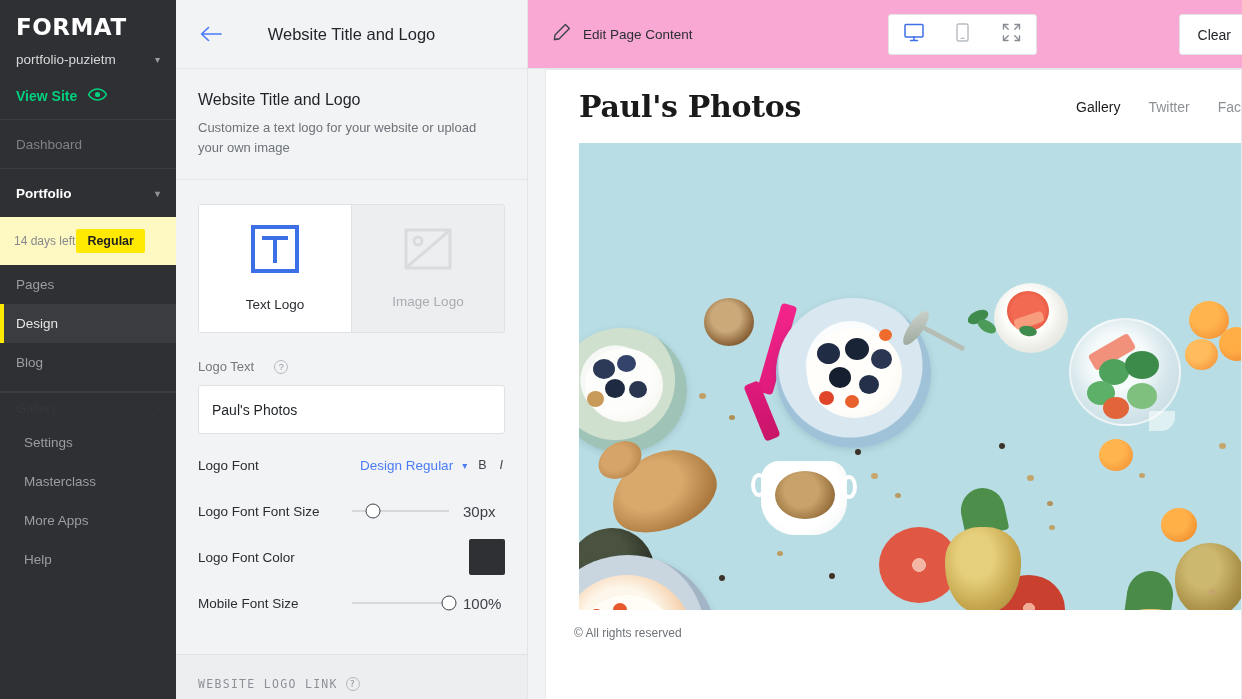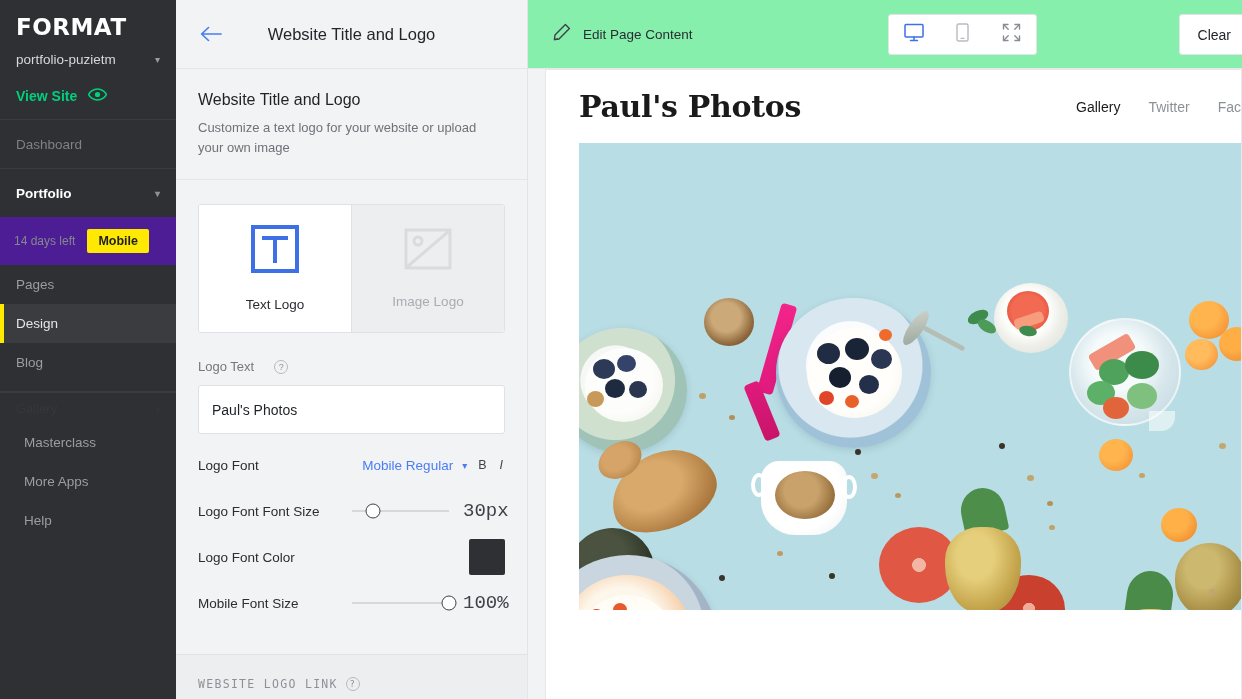--- a/index.html
+++ b/index.html
@@ -41,22 +41,22 @@
   .sb-row {
     height: 48px; display: flex; align-items: center;
     padding: 0 16px; font-size: 13.5px; color: #8d9094;
     position: relative;
   }
   .sb-row.group { color: #ffffff; font-weight: 700; justify-content: space-between; }
   .sb-row.muted { color: #7e8185; }
   .sb-row .arr { font-size: 10px; color: #8d9094; }
 
   .sb-trial {
-    height: 48px; background: #4c1d95;
-    display: flex; align-items: center; padding: 0 14px; gap: 12px;
+    height: 48px; background: #fef9c3;
+    display: flex; align-items: center; padding: 0 14px; gap: 1px;
   }
   .sb-trial-text { font-size: 12px; color: #85888c; }
   .sb-upgrade {
     background: #ffe900; color: #1e1f21;
     font-size: 12.5px; font-weight: 700;
     padding: 5px 11px; border: none; border-radius: 2px; cursor: pointer;
     font-family: "Liberation Sans", sans-serif;
   }
 
   .sb-nav-item {
@@ -153,42 +153,42 @@
   .slider { position: relative; width: 97px; height: 16px; cursor: pointer; }
   .slider-track {
     position: absolute; top: 50%; left: 0; right: 0; height: 1px;
     background: #b9bdc2; transform: translateY(-50%);
   }
   .slider-thumb {
     position: absolute; top: 50%; width: 15px; height: 15px;
     border-radius: 50%; background: #fff; border: 1.3px solid #3d4248;
     transform: translate(-50%, -50%); cursor: grab;
   }
-  .slider-val { font-size: 19px; color: #3d4248; width: 42px; font-family: Liberation Mono, monospace; }
+  .slider-val { font-size: 15px; color: #3d4248; width: 42px; }
   .swatch {
     width: 36px; height: 36px; background: #2e3033;
     border-radius: 2px; cursor: pointer;
   }
 
   .panel-foot {
     position: absolute; bottom: 0; left: 0; right: 0;
     background: #eceef0; border-top: 1px solid #e0e2e5;
     height: 45px; display: flex; align-items: flex-end;
     padding: 16px 22px 8px 22px;
   }
   .foot-title {
     font-family: "DejaVu Sans Mono", monospace;
     font-size: 11.5px; letter-spacing: 1.3px; color: #8d9197;
     display: flex; align-items: center; gap: 8px;
   }
 
   
   .stage { flex: 1; height: 699px; background: #f2f3f5; position: relative; overflow: hidden; }
   .stage-bar {
-    height: 69px; background: #86efac; border-bottom: 1px solid #e6e8eb;
+    height: 69px; background: #f9a8d4; border-bottom: 1px solid #e6e8eb;
     display: flex; align-items: center; position: relative;
   }
   .edit-link {
     display: flex; align-items: center; gap: 12px;
     margin-left: 25px; cursor: pointer;
   }
   .edit-label { font-size: 13.5px; color: #2a2d31; }
   .device-group {
     position: absolute; left: 360px; top: 14px;
     display: flex; align-items: center;
@@ -270,21 +270,21 @@
     </div>
     <div class="sb-div"></div>
 
     <div class="sb-row group">
       <span>Portfolio</span>
       <span class="arr">▾</span>
     </div>
 
     <div class="sb-trial">
       <span class="sb-trial-text">14 days left</span>
-      <button class="sb-upgrade">Mobile</button>
+      <button class="sb-upgrade">Regular</button>
     </div>
 
     <div class="sb-nav-wrap">
       <div class="sb-nav-item">
         <span>Pages</span>
       </div>
       <div class="sb-nav-item active">
         <span>Design</span>
       </div>
       <div class="sb-nav-item">
@@ -294,20 +294,23 @@
 
     <div class="sb-div" style="margin-top:9px"></div>
     <div class="sb-div"></div>
 
     <div class="sb-faded">
       <span>Gallery</span>
       <span class="arr" style="color:#35373b">›</span>
     </div>
 
     <div>
+      <div class="sb-sub-item">
+        <span>Settings</span>
+      </div>
       <div class="sb-sub-item">
         <span>Masterclass</span>
       </div>
       <div class="sb-sub-item">
         <span>More Apps</span>
       </div>
       <div class="sb-sub-item">
         <span>Help</span>
       </div>
     </div>
@@ -355,21 +358,21 @@
       <div class="field-label">
         <span>Logo Text</span>
         <span class="help-ic">?</span>
       </div>
       <input class="text-input" type="text" value="Paul's Photos" style="">
     </div>
 
     <div class="ctl-row" style="margin-top:8px">
       <span class="ctl-label">Logo Font</span>
       <span class="ctl-right">
-        <span class="font-pick">Mobile Regular</span>
+        <span class="font-pick">Design Regular</span>
         <span class="font-chev">▾</span>
         <span class="bi-btn">B</span>
         <span class="bi-btn ital">I</span>
       </span>
     </div>
 
     <div class="ctl-row">
       <span class="ctl-label">Logo Font Font Size</span>
       <span class="slider-wrap">
         <span class="slider">
@@ -549,15 +552,16 @@
         <div class="fs rnd" style="left:250px;top:430px;width:6px;height:6px;background:#3c332a;"></div>
         <div class="fs rnd" style="left:470px;top:382px;width:6px;height:5px;background:#c0a168;"></div>
 
         <div class="fs rnd" style="left:630px;top:446px;width:7px;height:6px;background:#c4a56c;"></div>
 
         <div class="fs rnd" style="left:140px;top:432px;width:6px;height:6px;background:#3b322b;"></div>
         <div class="fs rnd" style="left:560px;top:330px;width:6px;height:5px;background:#c2a369;"></div>
 
       </div>
 
+      <div class="site-foot">© All rights reserved</div>
     </div>
   </section>
 </div>
 
 </body></html>

